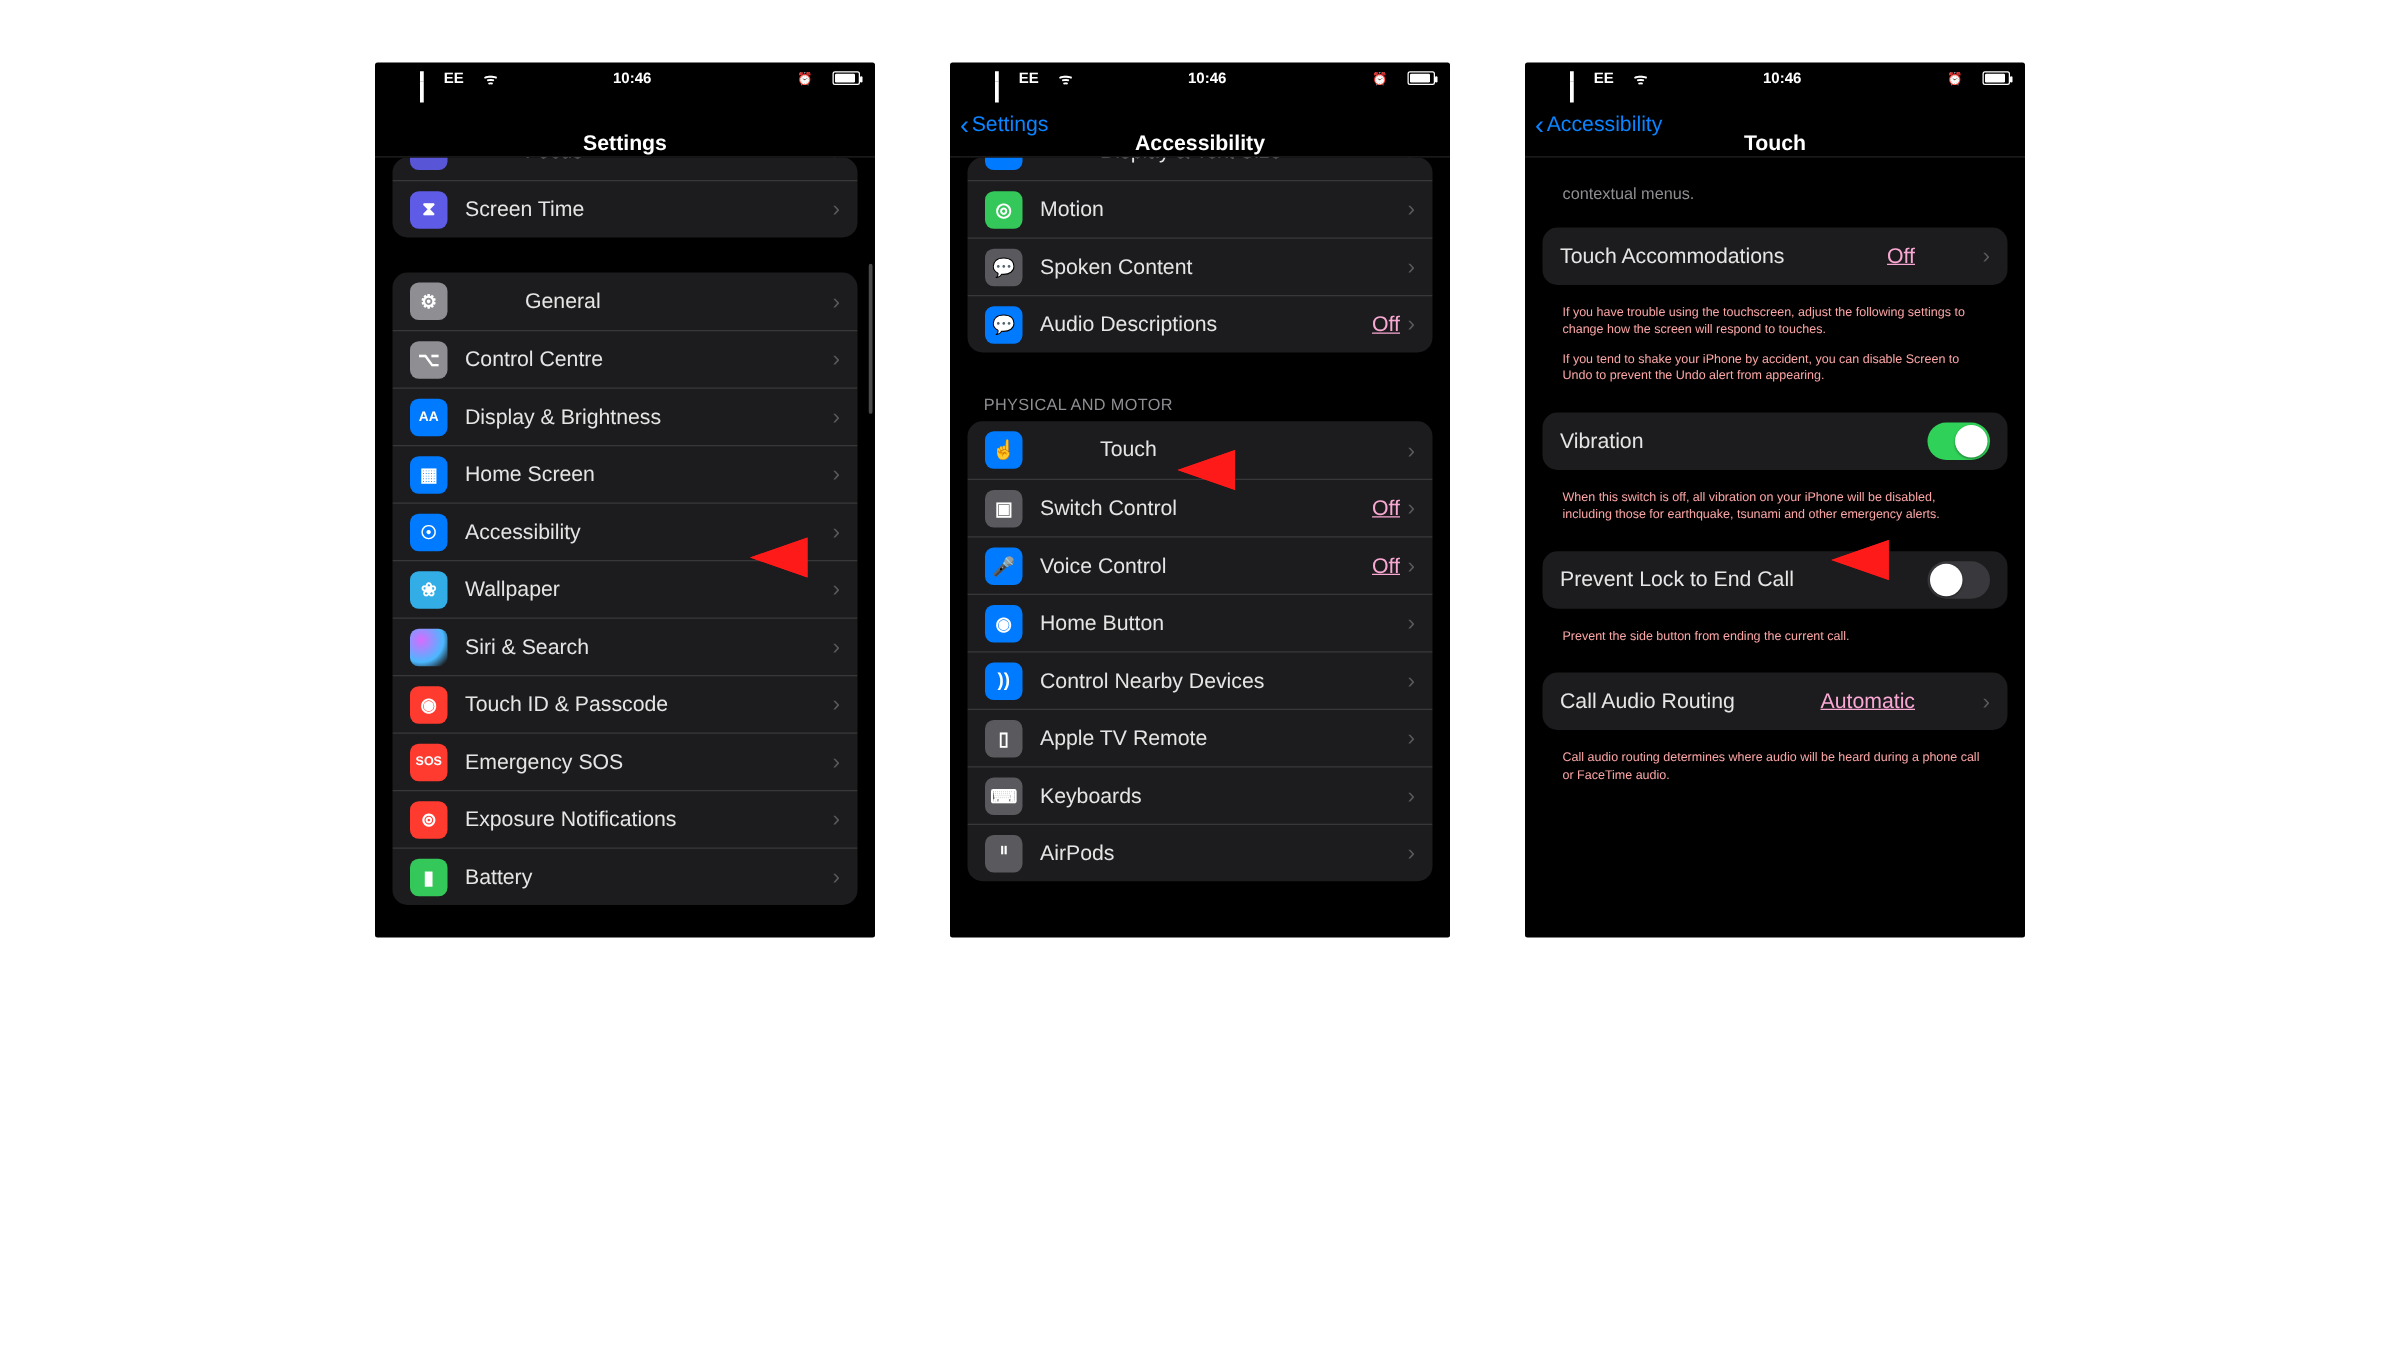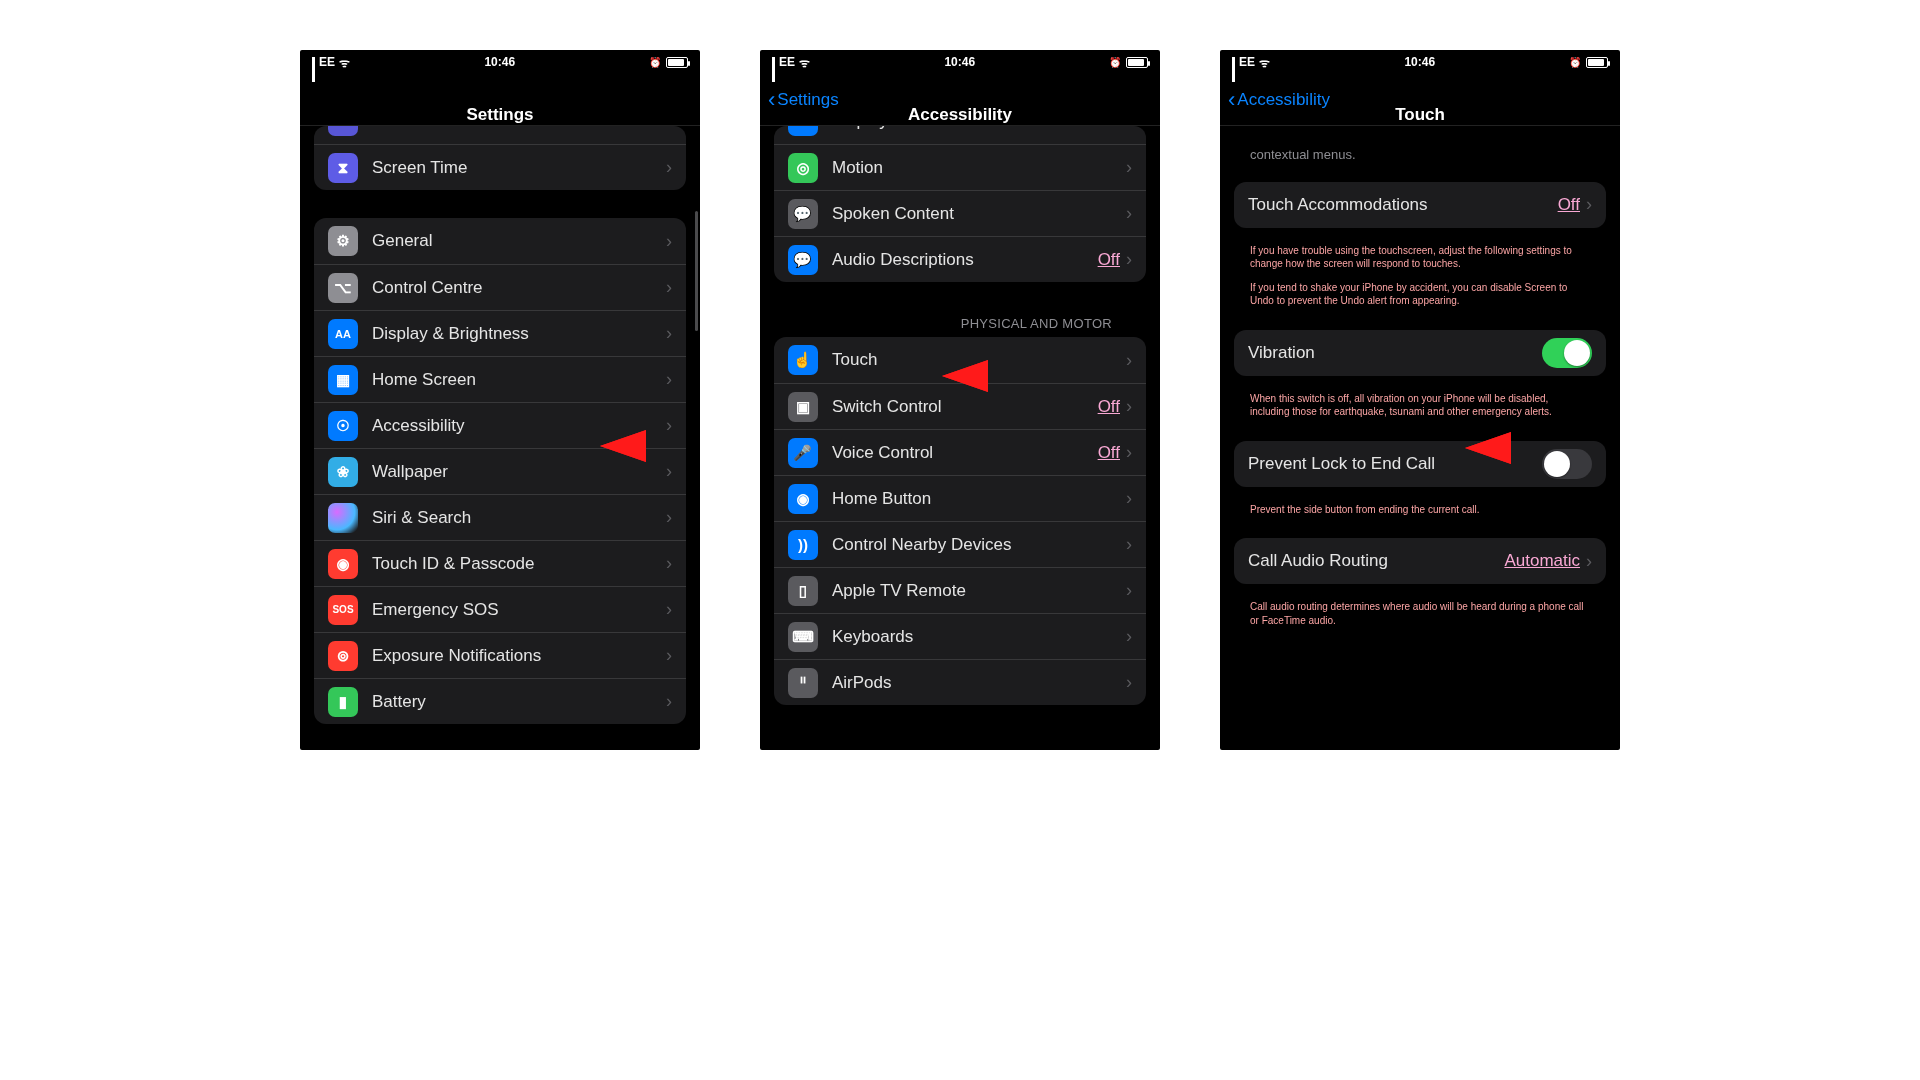--- a/index.html
+++ b/index.html
@@ -20,21 +20,21 @@
     border-radius: 2px;
     overflow: hidden;
     position: relative;
     display: flex; flex-direction: column;
   }
   
   .status-bar {
     height: 24px; display: flex; justify-content: space-between;
     align-items: center; padding: 0 12px; font-size: 12px; font-weight: 600;
   }
-  .sb-left, .sb-right { display: flex; align-items: center; gap: 4px; }
+  .sb-left, .sb-right { display: flex; align-items: center; gap: 16px; margin-left: 24px; }
   .sb-left span, .sb-right span { display:inline-block; }
   .signal { display:flex; gap:1px; align-items:flex-end; height:10px;}
   .signal i { width:3px; background:#fff; display:block; }
   .signal i:nth-child(1){height:3px}.signal i:nth-child(2){height:5px}
   .signal i:nth-child(3){height:7px}.signal i:nth-child(4){height:10px}
   .alarm::before { content:"\23F0"; font-size:10px; }
   .battery { width:22px; height:11px; border:1px solid #fff; border-radius:2px; position:relative;}
   .battery::after { content:""; position:absolute; right:-3px; top:3px; width:2px; height:5px; background:#fff; border-radius:1px;}
   .battery i { position:absolute; left:1px; top:1px; bottom:1px; width:80%; background:#fff; border-radius:1px;}
   
@@ -47,27 +47,27 @@
     position:absolute; left:8px; top:0; bottom:0;
     display:flex; align-items:center; gap:2px;
     color:#0a84ff; font-size:17px;
   }
   .nav-back .chev { font-size:22px; line-height:1; font-weight:300; }
   
   .scroll { flex:1; overflow:hidden; position:relative; }
   .content { position:absolute; left:0; right:0; }
   
   .group { margin: 0 14px 28px; background:#1c1c1e; border-radius:12px; overflow:hidden;}
-  .section-header { color:#8e8e93; font-size:13px; text-transform:uppercase; padding: 6px 48px 6px; letter-spacing:0.3px;text-align:right;}
+  .section-header { color:#8e8e93; font-size:13px; text-transform:uppercase; padding: 6px 27px 6px; letter-spacing:0.3px;}
   .section-footer { color:#fca5a5; font-size:10px; padding: 8px 30px 0; line-height:1.35;}
   .row {
     display:flex; align-items:center; height:46px; padding:0 14px;
     border-top: 0.5px solid #38383a; position:relative;
   }
-  .row:first-child { border-top:none; }
+  .row:first-child { border-top:none;gap:48px; }
   .row .icon {
     width:30px; height:30px; border-radius:7px; margin-right:14px;
     display:flex; align-items:center; justify-content:center;
     font-size:15px; color:#fff; flex-shrink:0; font-weight:600;
   }
   .row .label { font-size:17px; color:#e5e5e5; flex:1; white-space:nowrap; overflow:hidden; text-overflow:ellipsis;}
   .row .value { font-size:17px; color:#f9a8d4; margin-right:6px;text-decoration:underline;}
   .row .chev-r { color:#5a5a5e; font-size:18px; font-weight:300;}
   
   .switch { width:50px; height:30px; border-radius:15px; position:relative; flex-shrink:0;}

